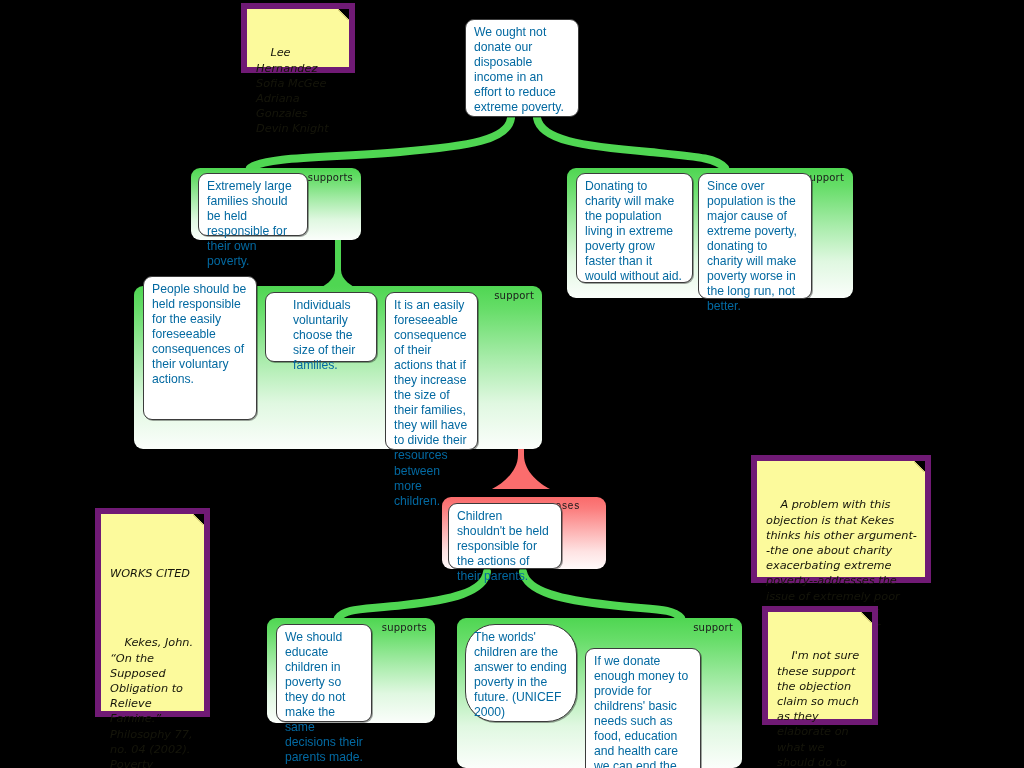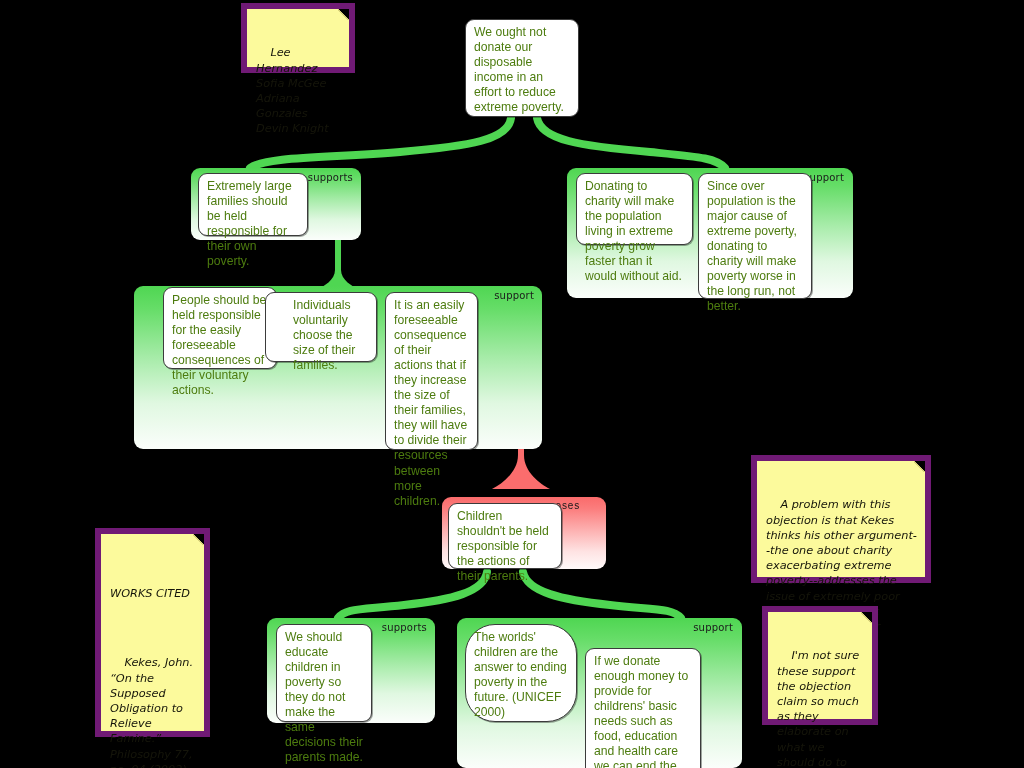--- a/index.html
+++ b/index.html
@@ -37,21 +37,21 @@
   .claim{
     position:absolute;
     background:#fff;
     border:1.3px solid #3b3b3b;
     border-radius:9px;
     box-sizing:border-box;
     padding:5px 7px 4px 8px;
     font-family:"Liberation Sans",sans-serif;
     font-size:12.2px;
     line-height:15.05px;
-    color:#4d7c0f;
+    color:#0369a1;
     box-shadow:1px 1px 0 rgba(0,0,0,.35);
   }
 
   
   .note{
     position:absolute;
     background:#fcfa9c;
     border:6px solid #701a75;
     box-sizing:border-box;
     padding:6px 8px 6px 9px;
@@ -112,31 +112,31 @@
   <div class="group green" style="left:191px;top:168px;width:170px;height:72px;">
     <span class="group-label" style="right:8px;">supports</span>
   </div>
   <div class="claim" style="left:198px;top:173px;width:110px;height:63px;">
     <span>Extremely large families should be held responsible for their own poverty.</span>
   </div>
 
   <div class="group green" style="left:567px;top:168px;width:286px;height:130px;">
     <span class="group-label" style="right:9px;">support</span>
   </div>
-  <div class="claim" style="left:576px;top:173px;width:117px;height:72px;">
+  <div class="claim" style="left:576px;top:173px;width:117px;height:110px;">
     <span>Donating to charity will make the population living in extreme poverty grow faster than it would without aid.</span>
   </div>
   <div class="claim" style="left:698px;top:173px;width:114px;height:126px;">
     <span>Since over population is the major cause of extreme poverty, donating to charity will make poverty worse in the long run, not better.</span>
   </div>
 
   <div class="group green" style="left:134px;top:286px;width:408px;height:163px;">
     <span class="group-label" style="right:8px;">support</span>
   </div>
-  <div class="claim" style="left:143px;top:287px;width:114px;height:82px;margin-left:20px;">
+  <div class="claim" style="left:143px;top:276px;width:114px;height:144px;">
     <span>People should be held responsible for the easily foreseeable consequences of their voluntary actions.</span>
   </div>
   <div class="claim" style="left:265px;top:292px;width:112px;height:70px;padding-left:27px;">
     <span>Individuals voluntarily choose the size of their families.</span>
   </div>
   <div class="claim" style="left:385px;top:292px;width:93px;height:158px;">
     <span>It is an easily foreseeable consequence of their actions that if they increase the size of their families, they will have to divide their resources between more children.</span>
   </div>
 
   <div class="group red" style="left:442px;top:497px;width:164px;height:72px;">
@@ -166,20 +166,20 @@
   <div class="note" style="left:751px;top:455px;width:180px;height:128px;">
     <span class="fold"></span>
     <span>A problem with this objection is that Kekes thinks his other argument--the one about charity exacerbating extreme poverty--addresses the issue of extremely poor children, who aren't responsible for their poverty.</span>
   </div>
 
   <div class="note" style="left:762px;top:606px;width:116px;height:119px;">
     <span class="fold"></span>
     <span>I'm not sure these support the objection claim so much as they elaborate on what we should do to help them.</span>
   </div>
 
-  <div class="note" style="left:95px;top:528px;width:115px;height:209px;">
+  <div class="note" style="left:95px;top:508px;width:115px;height:209px;">
     <span class="fold"></span>
     <span class="note-title">WORKS CITED</span>
     <span class="note-gap"></span>
     <span>Kekes, John. “On the Supposed Obligation to Relieve Famine.” Philosophy 77, no. 04 (2002). Poverty Reduction Begins with Children. New York: UNICEF, 2000.</span>
   </div>
 
 </div>
 
 </body></html>

